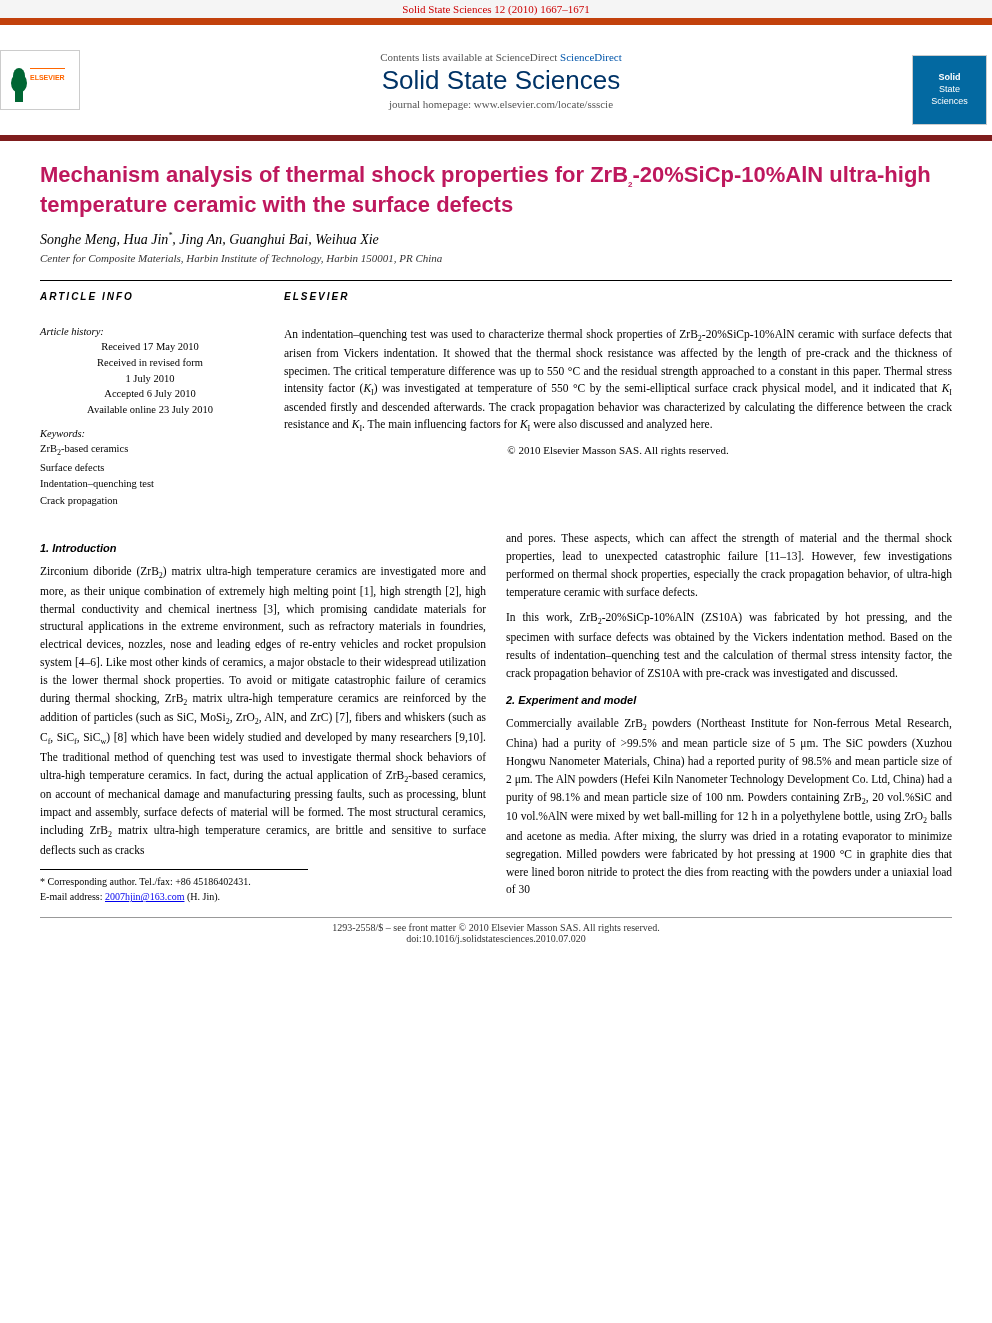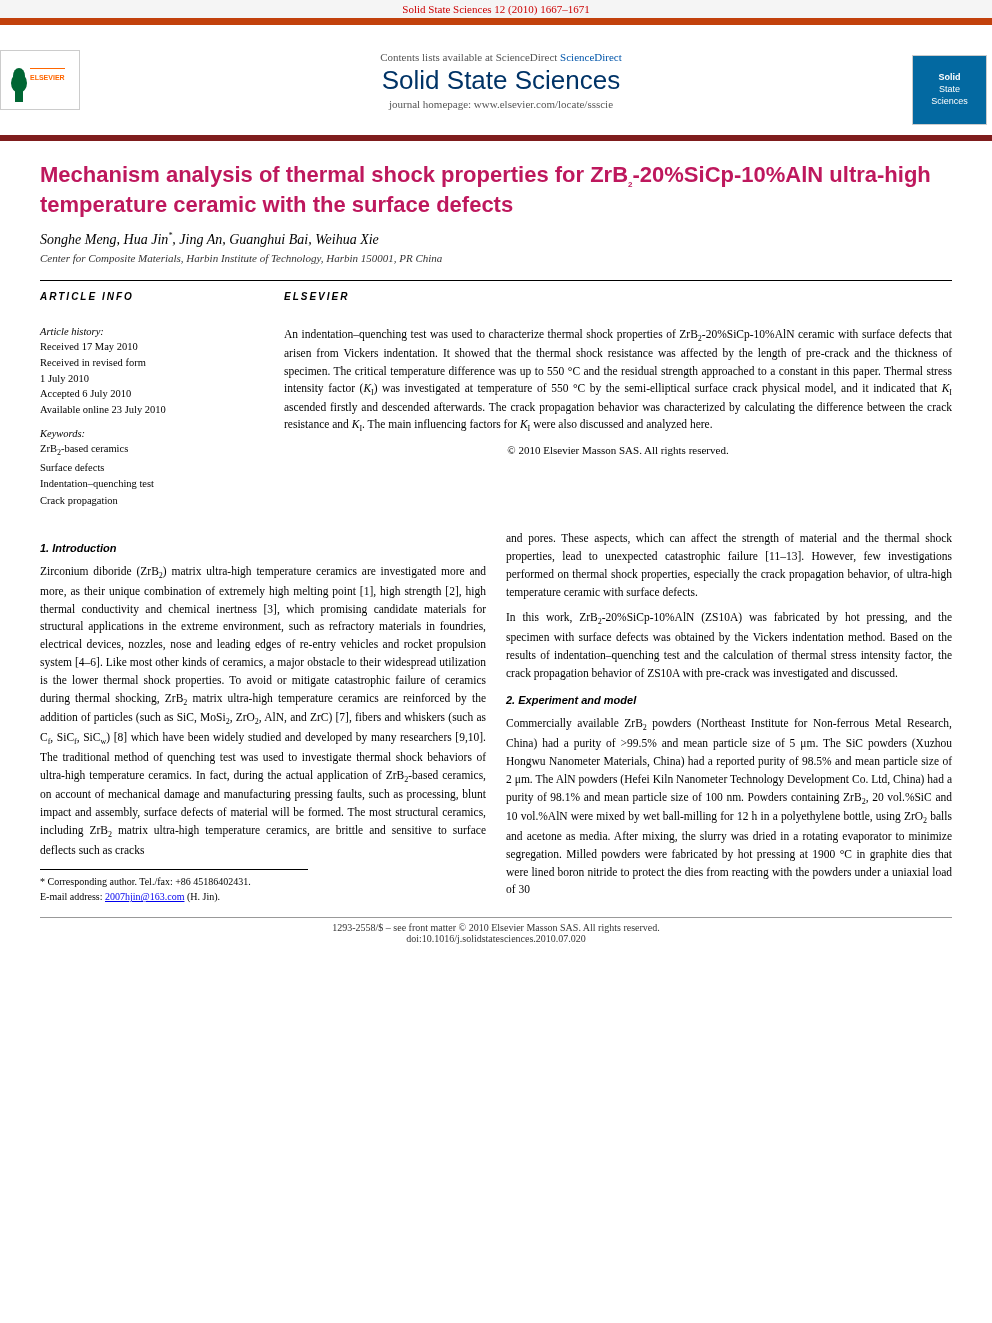--- a/index.html
+++ b/index.html
@@ -150,20 +150,21 @@
       margin-bottom: 10px;
     }
     .info-heading {
       font-style: italic;
       font-size: 10.5px;
       margin-bottom: 2px;
     }
     .info-text {
       font-size: 10.5px;
       line-height: 1.5;
+      text-align: center;
     }
 
     .keywords-section {
       margin-top: 10px;
     }
     .keywords-heading {
       font-style: italic;
       font-size: 10.5px;
       margin-bottom: 2px;
     }

